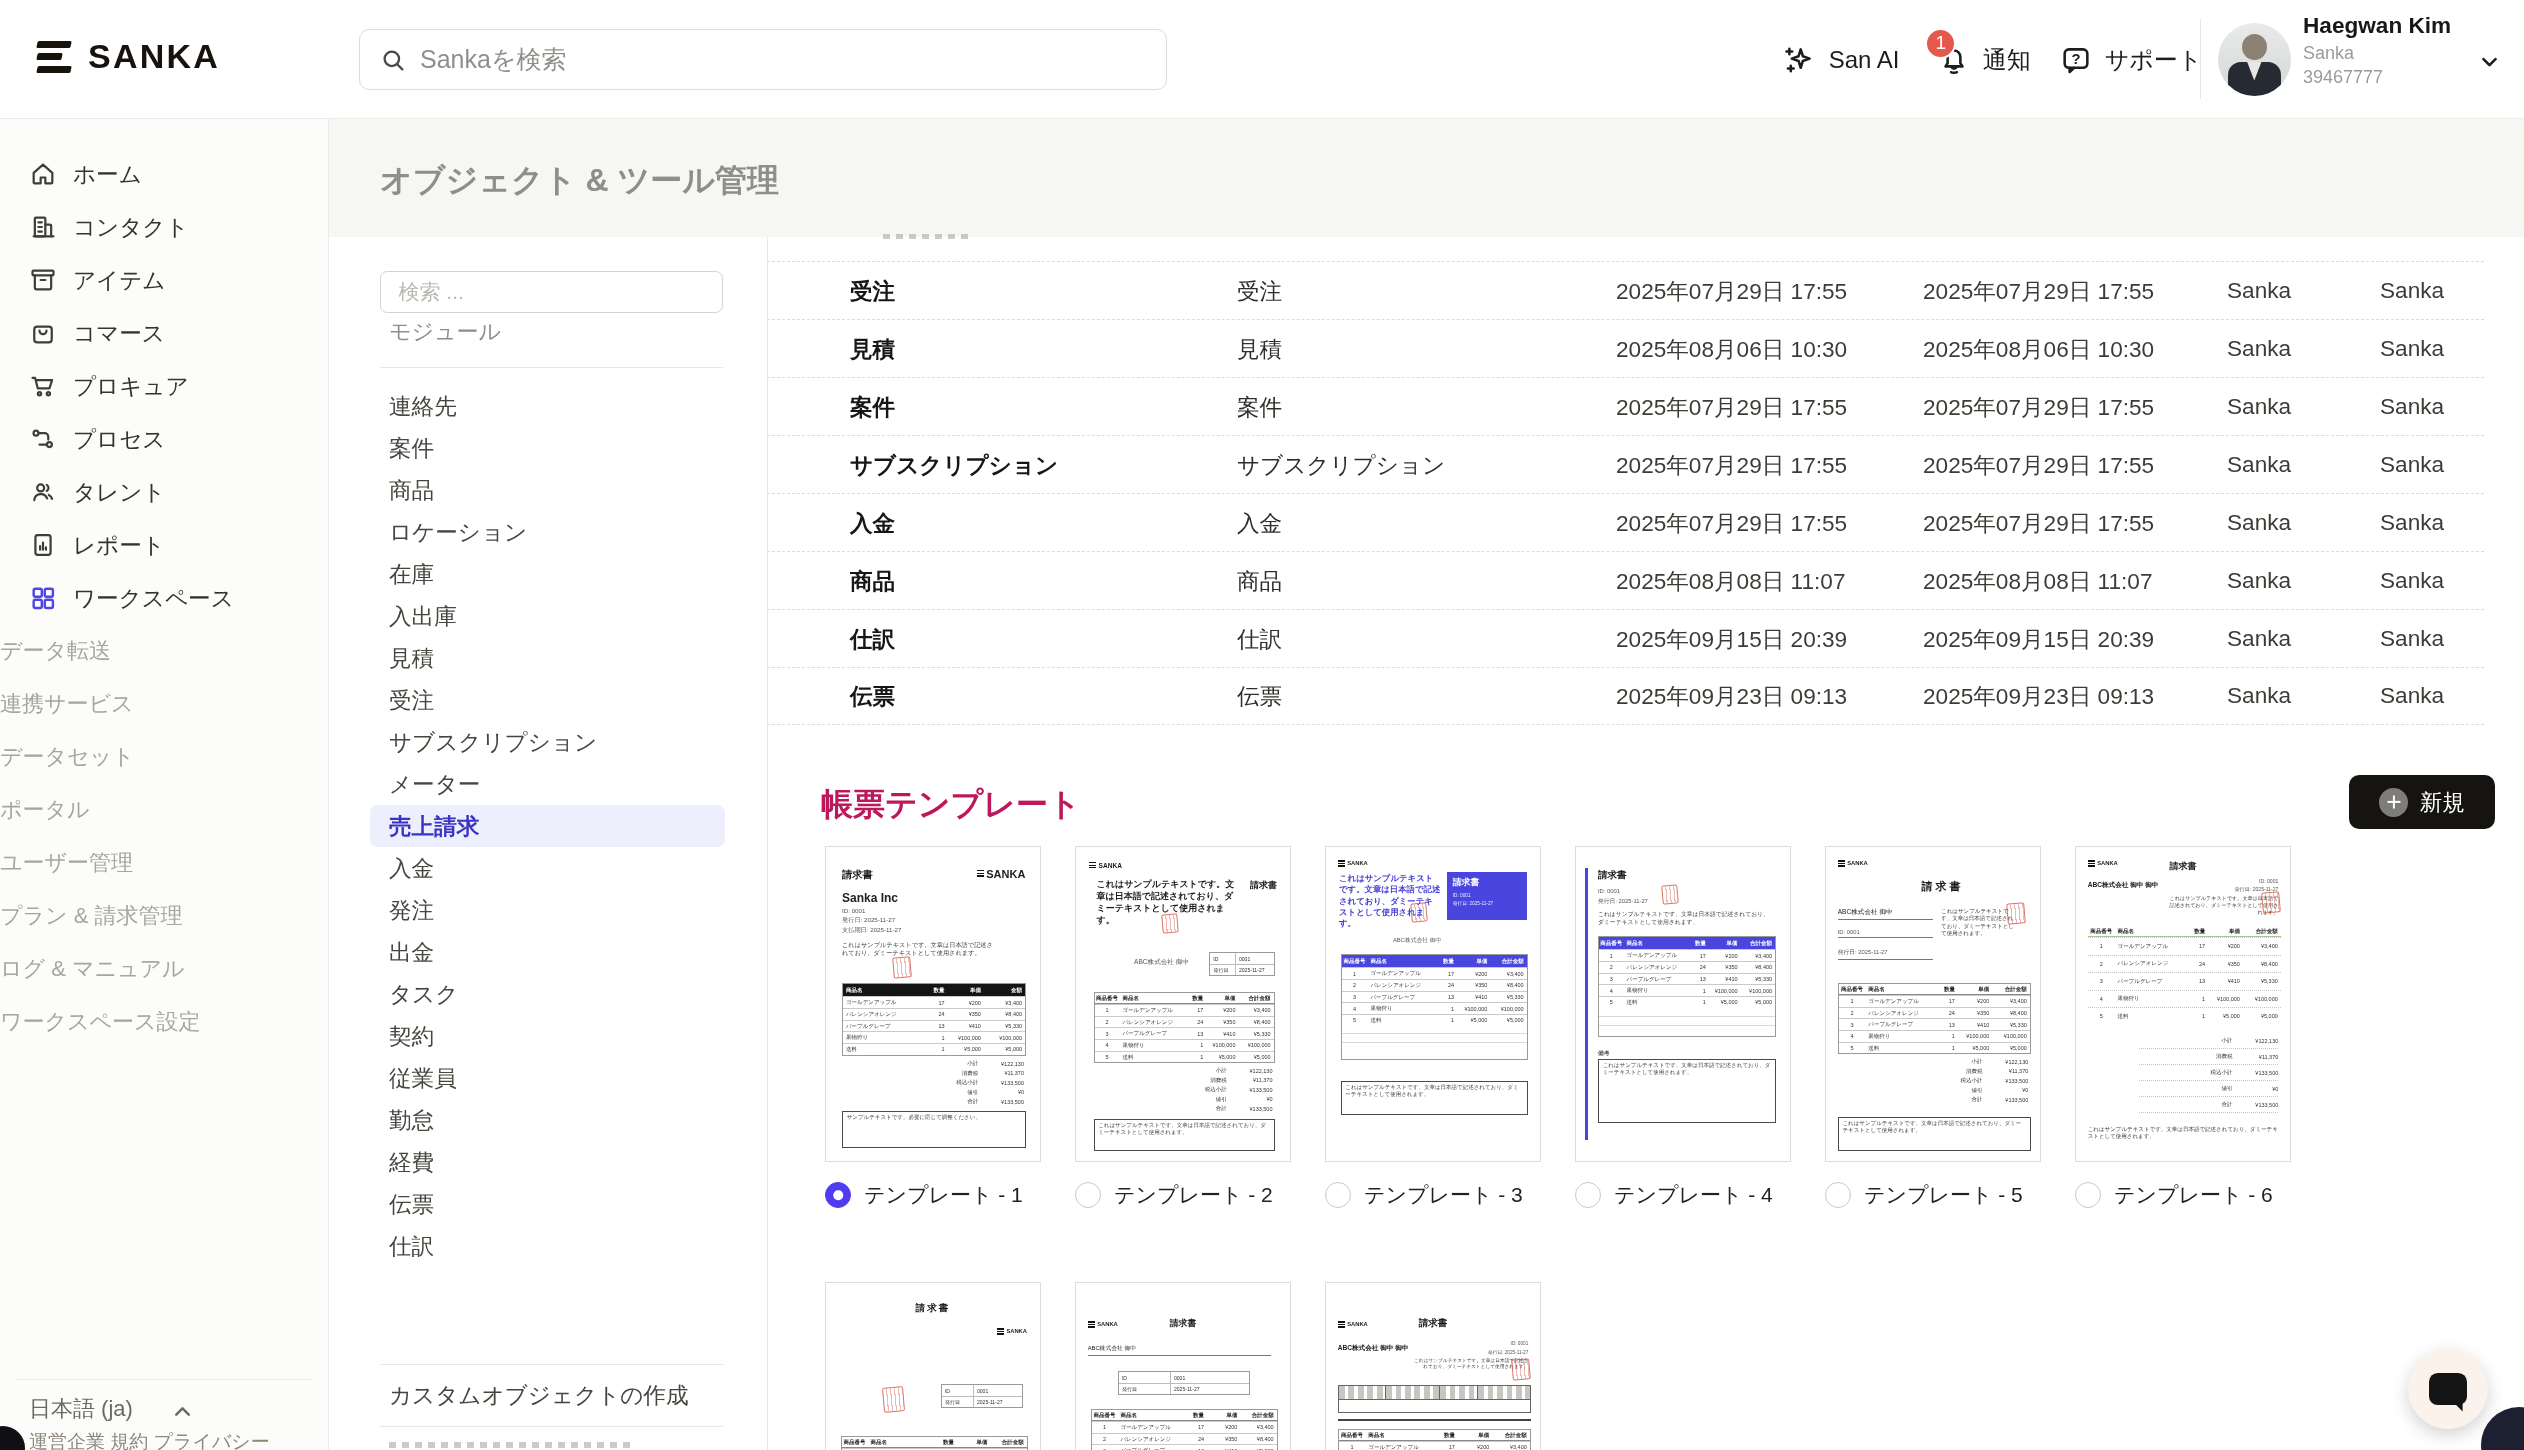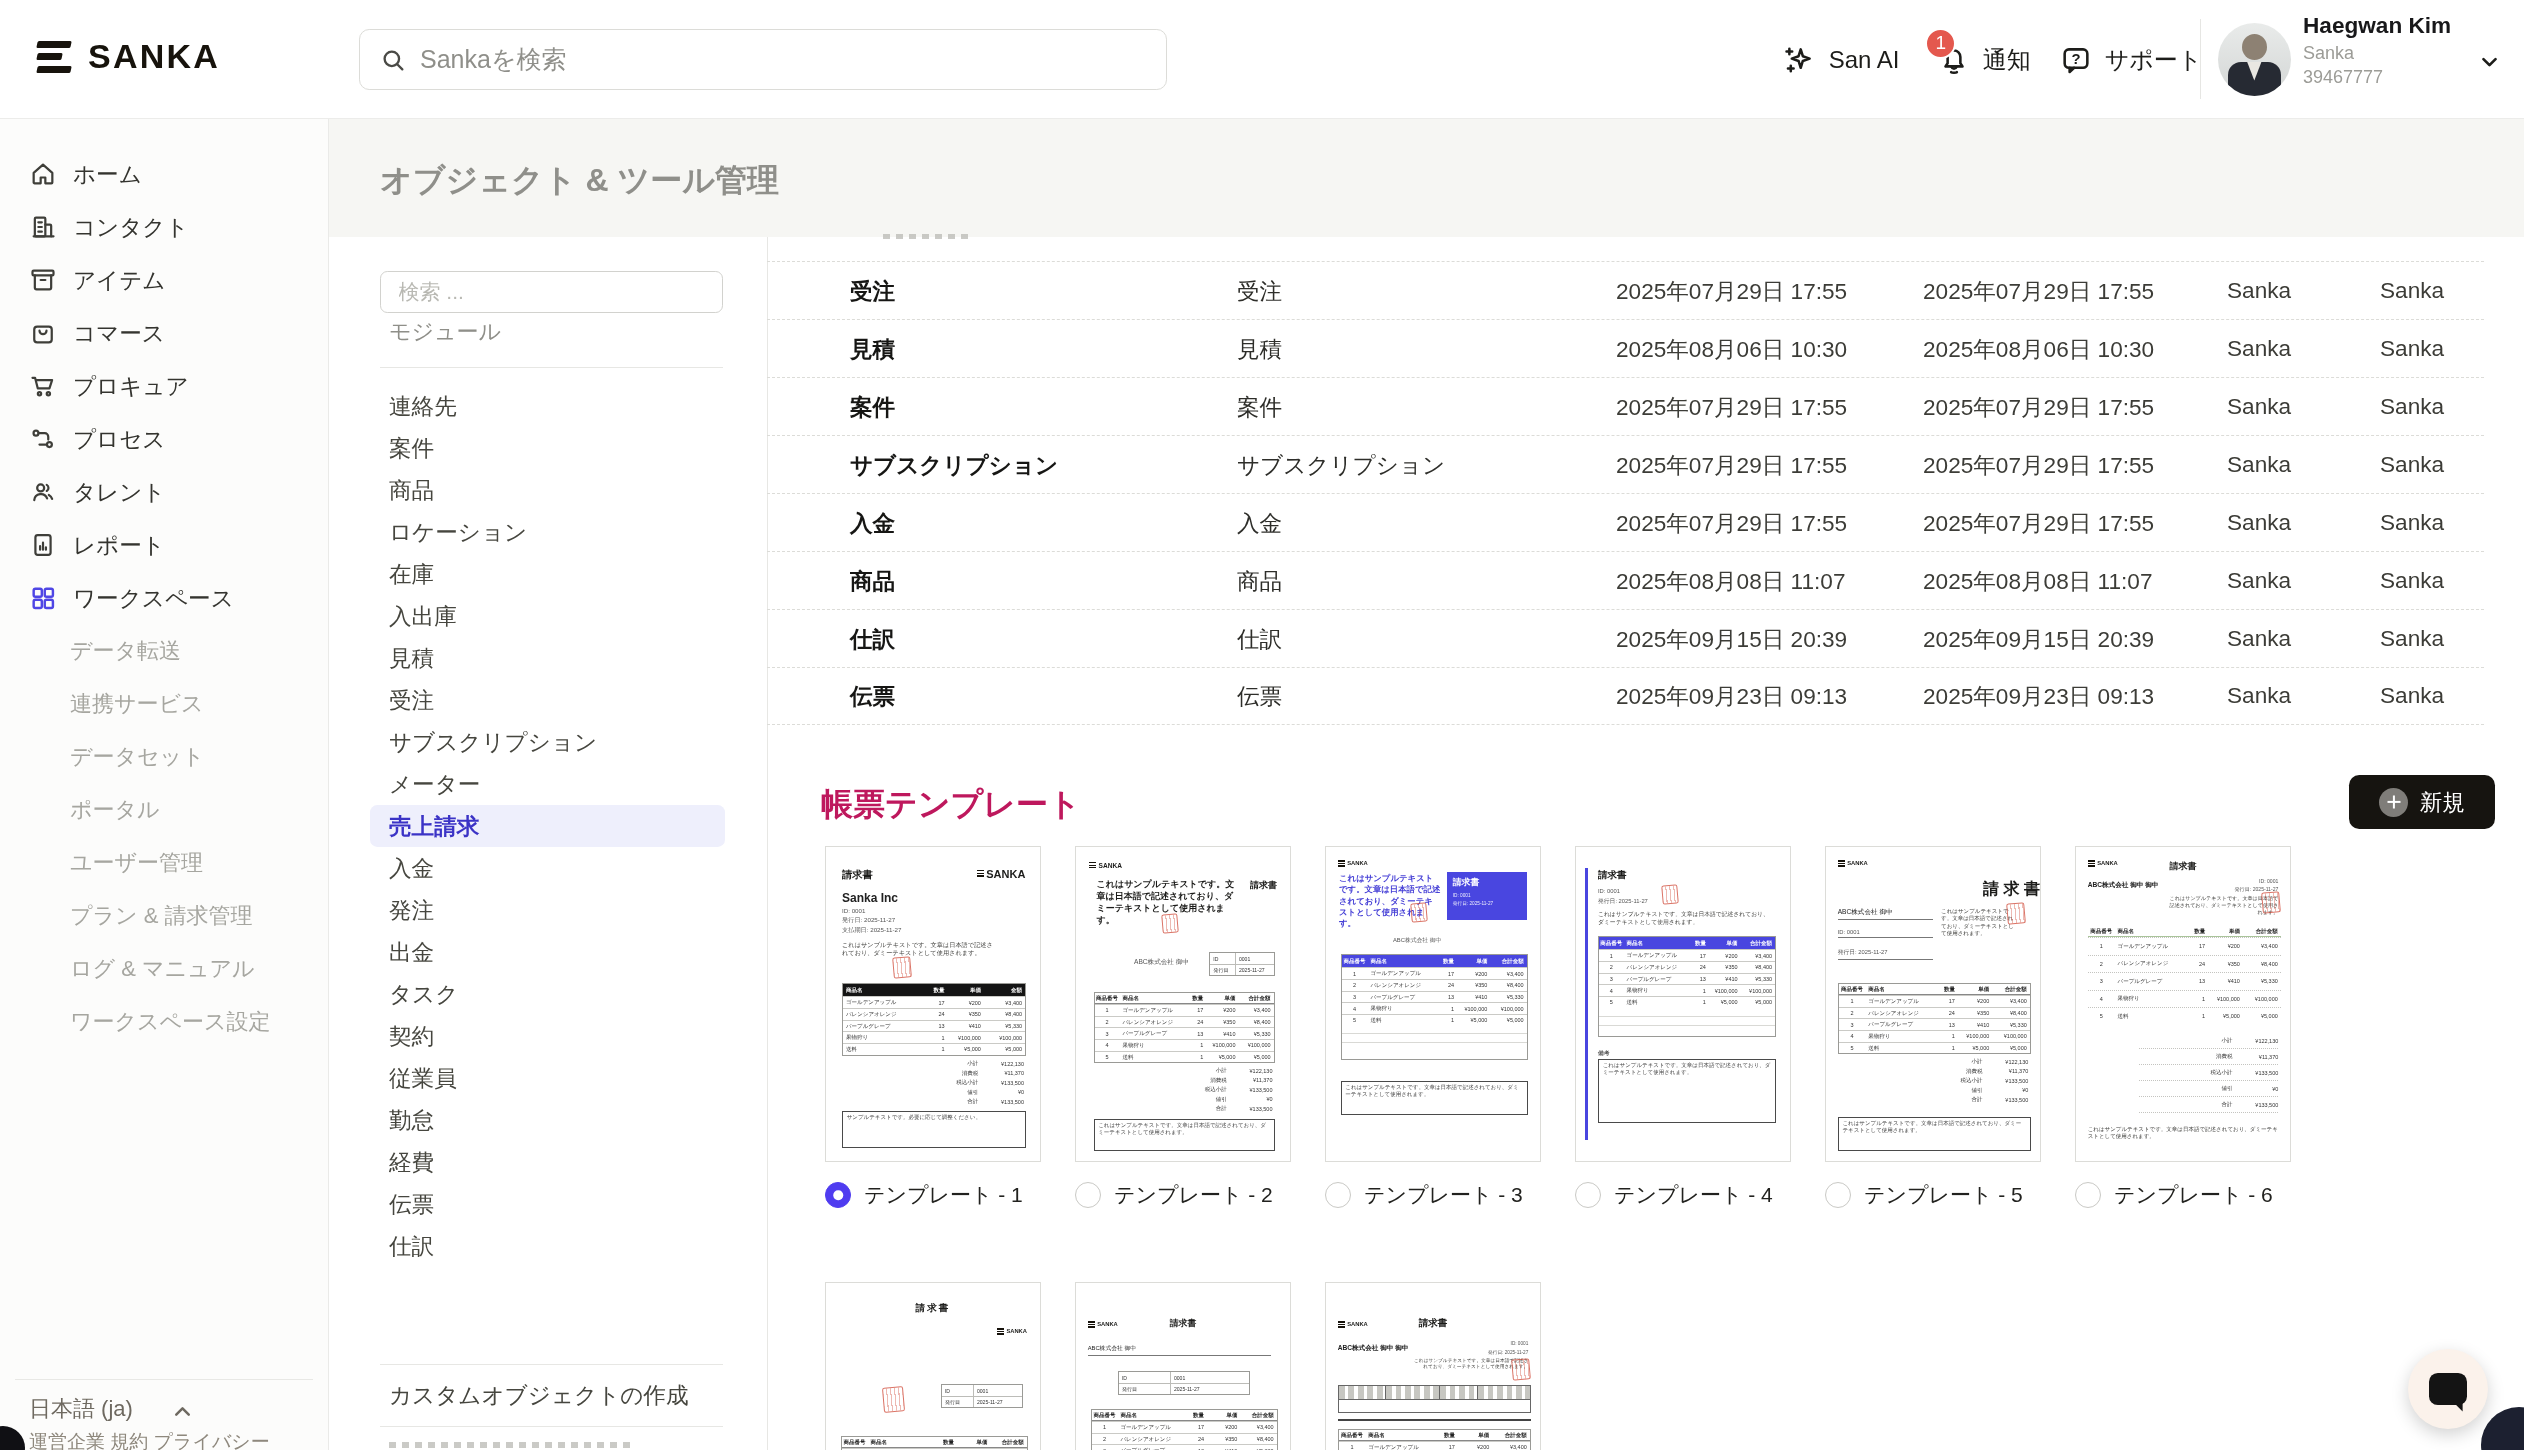--- a/index.html
+++ b/index.html
@@ -27,21 +27,21 @@
 .avatar .shirt{position:absolute;left:29px;top:39px;width:14.6px;height:19px;background:#e9e7e2;clip-path:polygon(0 0,100% 0,50% 100%)}
 .uinfo{position:absolute;left:2303px;top:14.6px;line-height:1}
 .uname{font-size:22.6px;font-weight:700;color:#18181a;margin-bottom:7.3px}
 .usub{font-size:18px;color:#9c9c97;margin-bottom:5.1px}
 .uchev{position:absolute;left:2475px;top:47px;cursor:pointer}
 
 .sidebar{position:absolute;left:0;top:119px;width:329px;bottom:0;background:#fcfcfb;border-right:0.7px solid #eaeae8;z-index:4}
 .snav{position:absolute;left:0;top:28.5px;right:0}
 .sitem{height:53px;display:flex;align-items:center;gap:16px;padding-left:29px;font-size:22.6px;color:#34342f;font-weight:500;cursor:pointer;white-space:nowrap}
 .sitem.active{height:50px;margin:2.9px 10.2px;padding-left:19px;border-radius:11.7px;background:#ededfa;color:#15151c;font-weight:700}
-.ssub{height:53px;display:flex;align-items:center;padding-left:70px;font-size:22px;color:#a6a6a0;cursor:pointer;white-space:nowrap}
+.ssub{height:53px;display:flex;align-items:center;font-size:22px;color:#a6a6a0;cursor:pointer;white-space:nowrap}
 .sdiv{position:absolute;left:14.6px;right:14.6px;top:1260px;height:0.7px;background:#e8e8e5}
 .lang{position:absolute;left:29px;top:1275px;display:flex;align-items:flex-end;gap:37px;font-size:22px;color:#6e6960;cursor:pointer}
 .slinks{position:absolute;left:29px;top:1310px;font-size:19px;color:#8e887d;cursor:pointer}
 
 .page-title{position:absolute;left:380px;top:159px;font-size:32px;font-weight:600;color:#8f8f8a}
 .content{position:absolute;left:329px;top:237px;right:0;bottom:0;background:#fff}
 .vdiv{position:absolute;left:438px;top:0;bottom:0;width:0.7px;background:#e7e7e4}
 
 .msearch{position:absolute;left:51px;top:34px;width:343px;height:42px;border:1.5px solid #d2d2ce;border-radius:7.3px;background:#fff;padding:0 17.5px;display:flex;align-items:center}
 .msearch input{border:none;outline:none;width:100%;font-size:21px;color:#444;background:transparent;font-family:inherit}
@@ -754,21 +754,21 @@
       <div class="mini-fill" style="position:absolute;left:22px;top:161px;width:178px;height:29px;border:0.7px solid #9a9a96;border-top:none"></div>
       <span class="m gray" style="left:22px;top:202px;font-size:5.8px;font-weight:700">備考</span>
       <div class="mini-note" style="left:22px;top:212px;width:178px;height:64px">これはサンプルテキストです。文章は日本語で記述されており、ダミーテキストとして使用されます。</div>
     </div>
 
     <div class="tcard">
       <span class="m brand" style="left:11.7px;top:13px;font-size:5.8px">
           <span class="bars"></span>
           <span>SANKA</span>
         </span>
-      <span class="m doc-t" style="left:16px;right:0;top:32px;font-size:16px;text-align:right;position:absolute">請 求 書</span>
+      <span class="m doc-t" style="left:16px;right:0;top:32px;font-size:11px;text-align:center;position:absolute">請 求 書</span>
       <span class="m u-line" style="left:11.7px;top:61px;font-size:6.6px;width:95px;padding-bottom:2.2px">ABC株式会社 御中</span>
       <span class="m u-line gray" style="left:11.7px;top:82px;font-size:5.8px;width:95px;padding-bottom:2.2px">ID: 0001</span>
       <span class="m u-line gray" style="left:11.7px;top:101px;font-size:5.8px;width:95px;padding-bottom:2.2px">発行日: 2025-11-27</span>
       <span class="m para" style="left:115px;top:61px;width:76px;font-size:5.5px;height:31px;overflow:hidden">これはサンプルテキストです。文章は日本語で記述されており、ダミーテキストとして使用されます。</span>
       <span class="stamp" style="left:181px;top:56px;width:17.5px;height:20.5px"></span>
       <div class="mini-table plain" style="left:11.7px;top:136px;width:193px">
         <div class="mh">
             <span class="c0">商品番号</span>
             <span class="c1">商品名</span>
             <span class="c2">数量</span>

